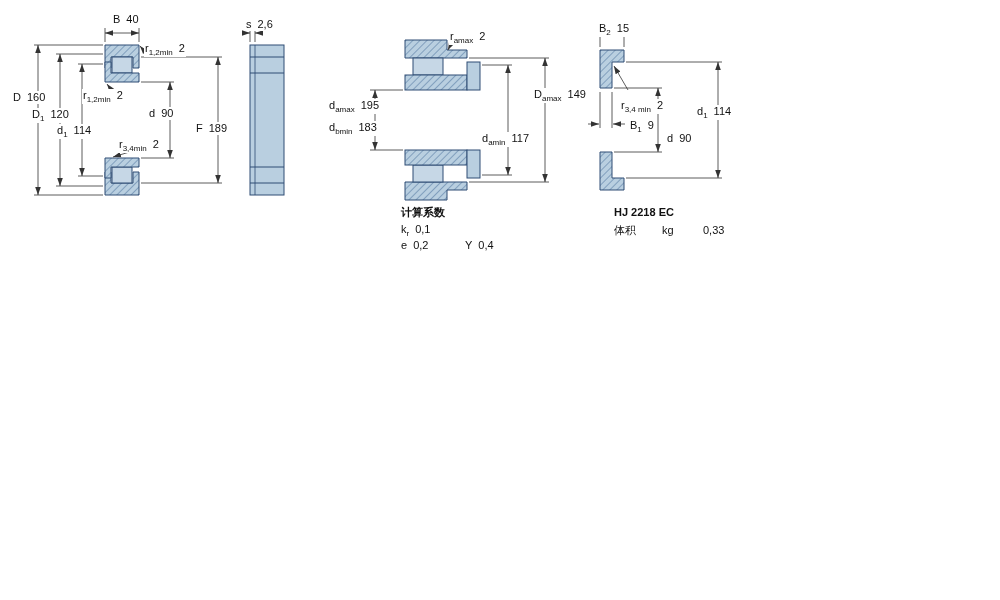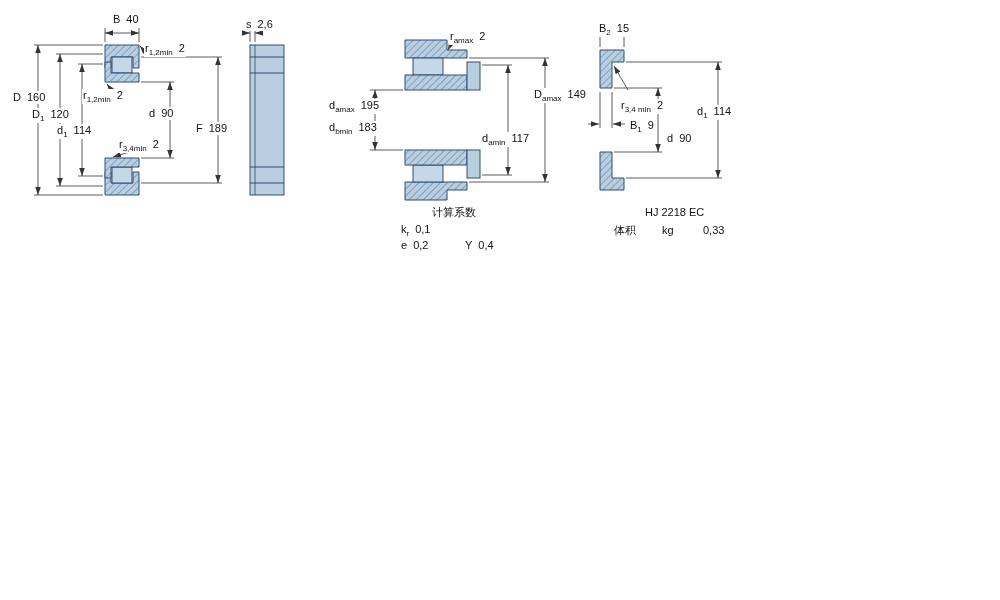--- a/index.html
+++ b/index.html
@@ -4,21 +4,21 @@
 <title>Bearing dimension drawing</title>
 <style>
   html,body{margin:0;padding:0;background:#fff;}
   #canvas{position:relative;width:1000px;height:600px;background:#fff;overflow:hidden;
           font-family:"Liberation Sans",sans-serif;}
   svg{position:absolute;left:0;top:0;}
   .lbl{position:absolute;font:11px "Liberation Sans",sans-serif;color:#111;
        background:#fff;padding:0 1px;white-space:nowrap;line-height:1.15;}
   .lbl sub{font-size:8px;line-height:1;}
   .lbl .val{margin-left:6px;}
-  .bold{font-weight:normal;margin-left:31px;}
+  .bold{font-weight:bold;}
 </style>
 </head>
 <body>
 
 <div id="canvas">
 
 <svg width="1000" height="600" viewBox="0 0 1000 600">
   <defs>
     <pattern id="hatch" width="5" height="5" patternUnits="userSpaceOnUse" patternTransform="rotate(45)">
       <rect width="5" height="5" fill="#b9cfe0"></rect>

